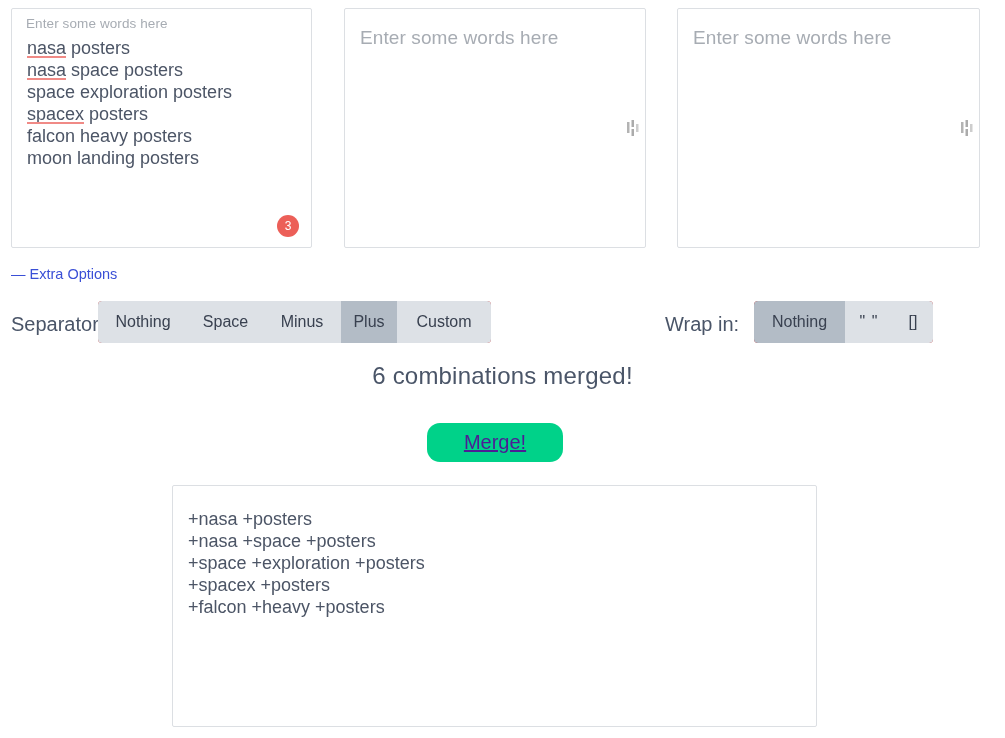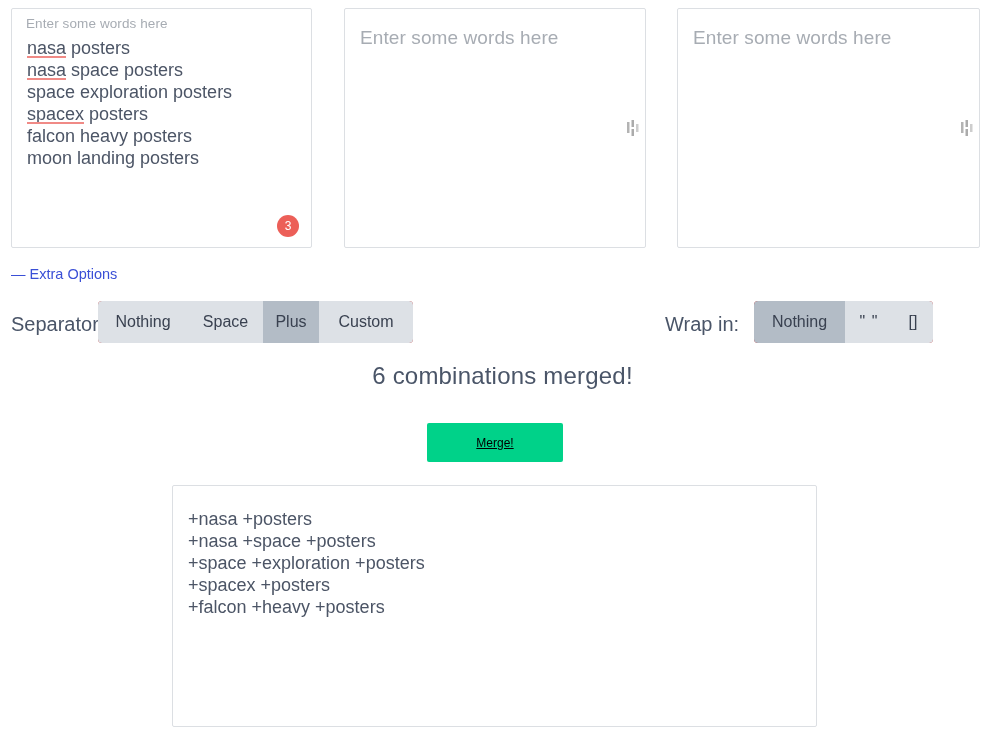--- a/index.html
+++ b/index.html
@@ -185,23 +185,23 @@
 
   
   .merge-btn {
     position: absolute;
     left: 427px;
     top: 423px;
     width: 136px;
     height: 39px;
     background: #00d289;
     border: none;
-    border-radius: 2px;
-    color: #000000;
-    font-size: 12px;
+    border-radius: 13px;
+    color: #4c1d95;
+    font-size: 20px;
     font-family: "Liberation Sans", sans-serif;
     text-decoration: underline;
     cursor: pointer;
     padding: 0;
   }
 
   
   .output-wrap {
     position: absolute;
     left: 172px;
@@ -263,20 +263,21 @@
       </span>
     </div>
   </div>
 
   <a class="extra-options" href="#">— Extra Options</a>
 
   <div class="opt-label sep-label">Separator:</div>
   <div class="btn-group separator" id="sep-group">
       <div class="seg s-nothing">Nothing</div>
       <div class="seg s-space">Space</div>
+      <div class="seg s-minus">Minus</div>
       <div class="seg s-plus active">Plus</div>
       <div class="seg s-custom">Custom</div>
     </div>
 
   <div class="opt-label wrap-label">Wrap in:</div>
   <div class="btn-group wrapin" id="wrap-group">
       <div class="seg w-nothing active">Nothing</div>
       <div class="seg w-quotes">" "</div>
       <div class="seg w-bracket">[]</div>
     </div>

